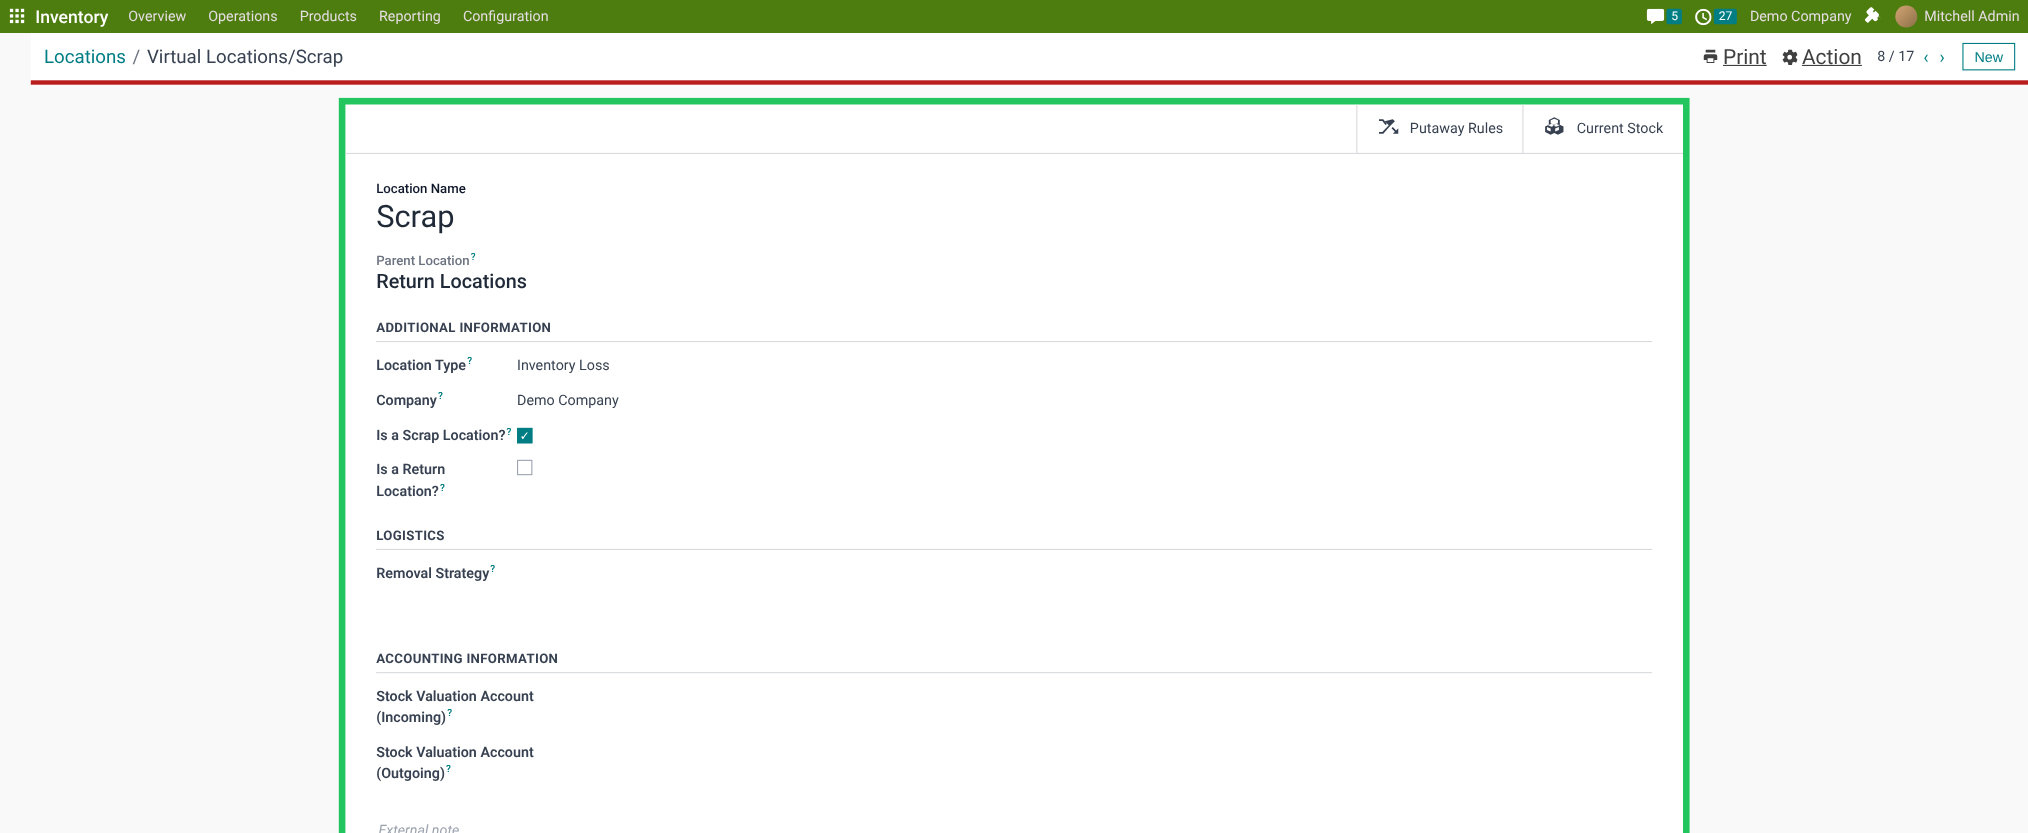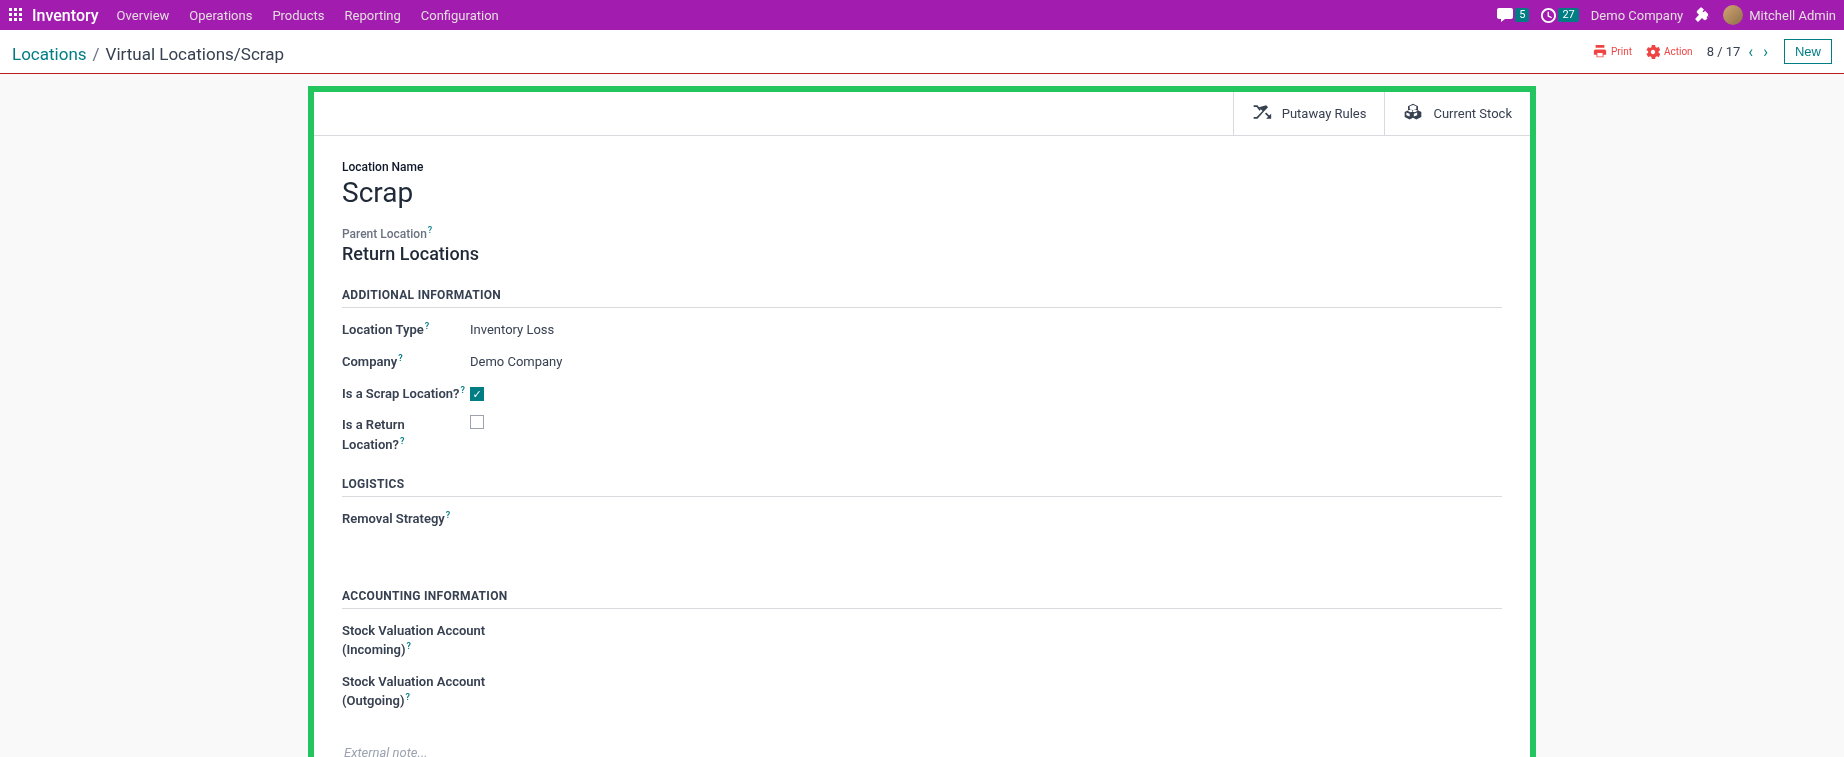--- a/index.html
+++ b/index.html
@@ -1,39 +1,39 @@
 <!DOCTYPE html>
 <html><head>
 <meta charset="utf-8">
 <style>
 * { box-sizing: border-box; margin: 0; padding: 0; }
 body { font-family: -apple-system, BlinkMacSystemFont, "Segoe UI", Roboto, sans-serif; background: #f9f9f9; color: #374151; font-size: 13px; }
 
 
-.topbar { background: #a21caf; height: 30px; display: flex; align-items: center; color: #fff; padding: 0 8px; }
+.topbar { background: #4d7c0f; height: 30px; display: flex; align-items: center; color: #fff; padding: 0 8px; }
 .apps-icon { display: inline-flex; width: 16px; height: 16px; margin-right: 8px; }
 .brand { font-weight: 500; font-size: 16px; margin-right: 18px; color: #fff; }
 .nav-menu { display: flex; gap: 20px; }
 .nav-item { color: #e5dde0; font-size: 13px; cursor: pointer; }
 .topbar-right { margin-left: auto; display: flex; align-items: center; gap: 12px; }
 .icon-badge { display: flex; align-items: center; gap: 2px; }
 .badge { background: #017e84; color: #fff; font-size: 11px; padding: 0 4px; border-radius: 2px; line-height: 14px; }
 .company-name { font-size: 13px; color: #e5dde0; }
 .user-area { display: flex; align-items: center; gap: 6px; }
 .avatar { width: 20px; height: 20px; border-radius: 50%; background: linear-gradient(135deg, #d4a574, #8b6f47); }
 .user-name { font-size: 13px; color: #e5dde0; }
 
 
-.breadcrumb-bar { background: #fff; border-bottom: 1px solid #b91c1c; padding: 9px 12px; display: flex; align-items: flex-end; }
+.breadcrumb-bar { background: #fff; border-bottom: 4px solid #b91c1c; padding: 9px 12px; display: flex; align-items: center; margin-left: 28px; }
 .breadcrumb { display: flex; align-items: center; font-size: 17px; gap: 6px; }
 .breadcrumb-link { color: #017e84; cursor: pointer; }
 .breadcrumb-sep { color: #6b7280; }
 .breadcrumb-current { color: #374151; }
 .toolbar-right { margin-left: auto; display: flex; align-items: center; gap: 14px; }
-.toolbar-btn { display: flex; align-items: center; gap: 4px; font-size: 10px; color: #ef4444; cursor: pointer; }
+.toolbar-btn { display: flex; align-items: center; gap: 4px; font-size: 19px; color: #404040; cursor: pointer; text-decoration: underline; }
 .pager { display: flex; align-items: center; gap: 6px; font-size: 13px; }
 .pager-text { color: #374151; }
 .pager-arrow { color: #017e84; cursor: pointer; font-size: 16px; padding: 0 2px; }
 .new-btn { border: 1px solid #017e84; color: #017e84; padding: 4px 10px; font-size: 13px; background: #fff; cursor: pointer; }
 
 
 .main-wrap { padding: 12px 0; display: flex; justify-content: center; }
 .form-sheet { width: 1228px; background: #fff; border: 6px solid #22c55e; }
 
 .stat-buttons { display: flex; justify-content: flex-end; border-bottom: 1px solid #d8dadd; }

